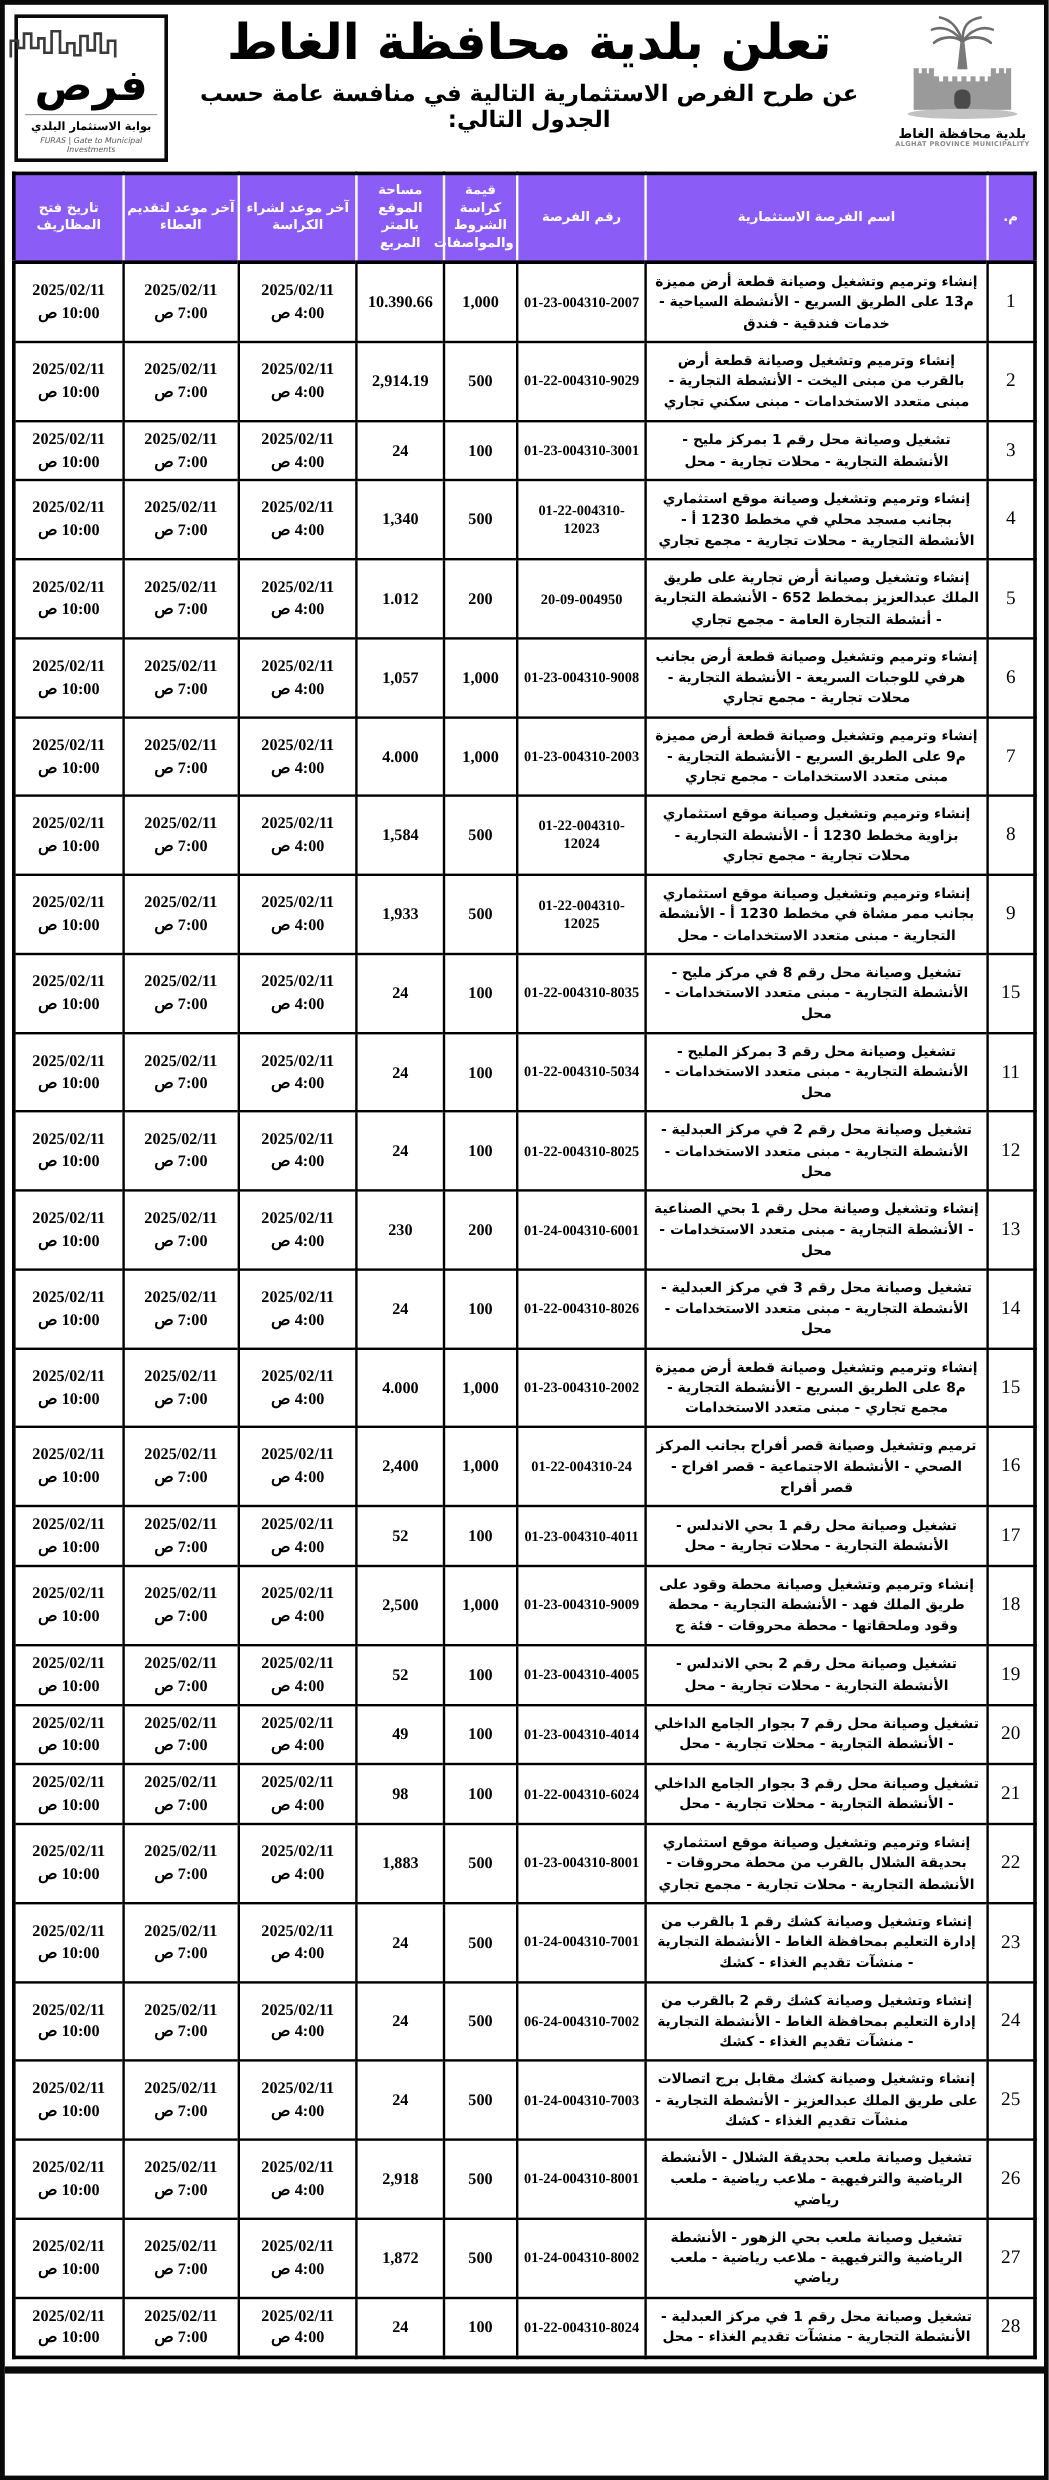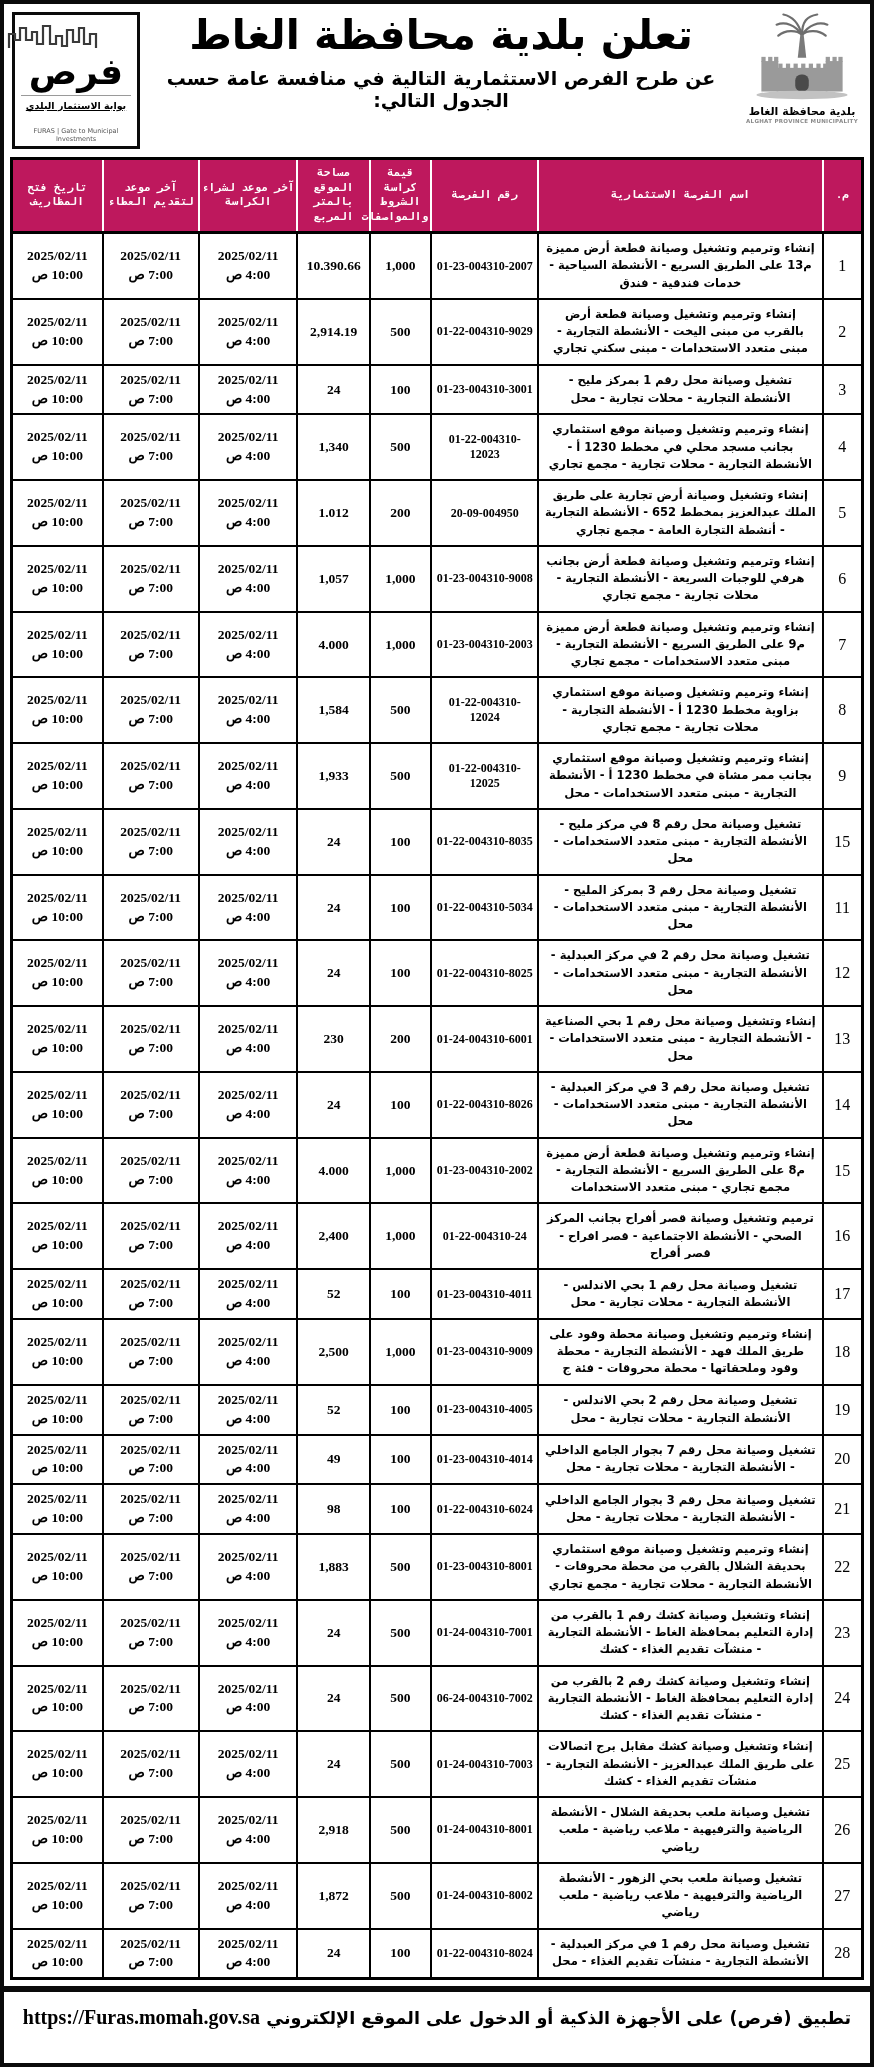--- a/index.html
+++ b/index.html
@@ -15,29 +15,28 @@
   .masthead{display:flex;align-items:flex-start;gap:8px;padding:4px 2px 8px;}
   .logo-muni{width:120px;flex:0 0 auto;text-align:center;}
   .logo-muni .muni-ar{font-size:11px;font-weight:bold;margin-top:1px;}
   .logo-muni .muni-en{font-size:5.5px;color:#8a8a8a;font-weight:bold;letter-spacing:.3px;}
   .masthead-center{flex:1 1 auto;text-align:center;padding-top:2px;}
   .page-title{margin:0;font-size:41px;line-height:1.05;font-weight:bold;letter-spacing:-1px;}
   .page-subtitle{margin:10px 0 0;font-size:19px;font-weight:bold;text-align:center;}
   .logo-furas{width:128px;flex:0 0 auto;border:3px solid #0a0a0a;box-sizing:border-box;
     padding:4px 6px 3px;text-align:center;}
   .furas-word{font-size:36px;font-weight:bold;line-height:1.05;}
-  .furas-tag-ar{font-size:9.5px;font-weight:bold;border-top:1.5px solid #9a9a9a;margin-top:4px;padding-top:4px;text-decoration:underline;}
-  .furas-tag-en{font-size:6.5px;color:#555;margin-top:16px;}
+  .furas-tag-ar{font-size:9.5px;font-weight:bold;border-top:1.5px solid #9a9a9a;margin-top:4px;padding-top:4px;}
+  .furas-tag-en{font-size:6.5px;color:#555;margin-top:2px;font-style:italic;}
   
   table{width:100%;border-collapse:collapse;border:3px solid #000;table-layout:fixed;}
   thead th{
-    background:#be185d;color:#fff;font-weight:bold;font-size:11px;line-height:1.35;
+    background:#8b5cf6;color:#fff;font-weight:bold;font-size:11px;line-height:1.35;
     padding:6px 2px;border:2px solid #fff;border-top:2px solid #000;border-bottom:3px solid #000;
     vertical-align:middle;
-    font-family:Liberation Mono, monospace;
   }
   tbody td{border:2px solid #000;text-align:center;vertical-align:middle;padding:5px 3px;}
   .c-num{font-family:"Liberation Serif",serif;font-size:16px;}
   .c-name{font-size:11.5px;font-weight:bold;line-height:1.5;padding:6px 5px;}
   .c-no{font-family:"Liberation Serif",serif;font-weight:bold;font-size:12px;direction:ltr;unicode-bidi:embed;}
   .c-val,.c-area{font-family:"Liberation Serif",serif;font-weight:bold;font-size:13.5px;direction:ltr;unicode-bidi:embed;}
   .date{font-family:"Liberation Serif",serif;font-weight:bold;font-size:13.5px;line-height:1.4;}
   .date .d{display:block;direction:ltr;unicode-bidi:embed;}
   .date .t{display:block;}
   
@@ -662,19 +661,15 @@
           </td>
       <td class="date c-open">
             <span class="d">2025/02/11</span>
             <span class="t">10:00 ص</span>
           </td>
     </tr>
       </tbody>
   </table>
 
   <footer class="notice">
-    <div>
-      <span>تطبيق (فرص) على الأجهزة الذكية أو الدخول على الموقع الإلكتروني</span>
-      <a class="url" href="#">https://Furas.momah.gov.sa</a>
-    </div>
   </footer>
 
 </div>
 
 </body></html>

